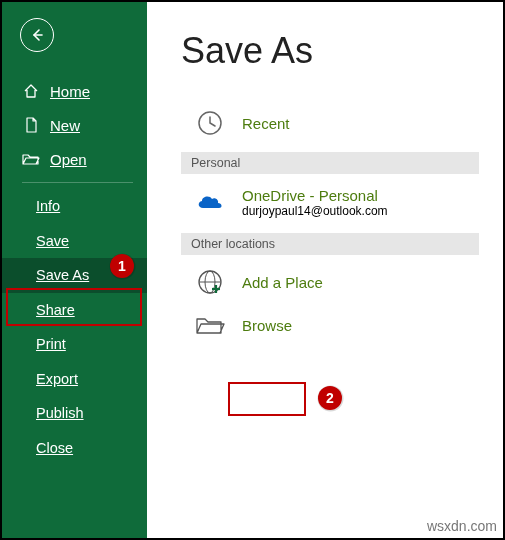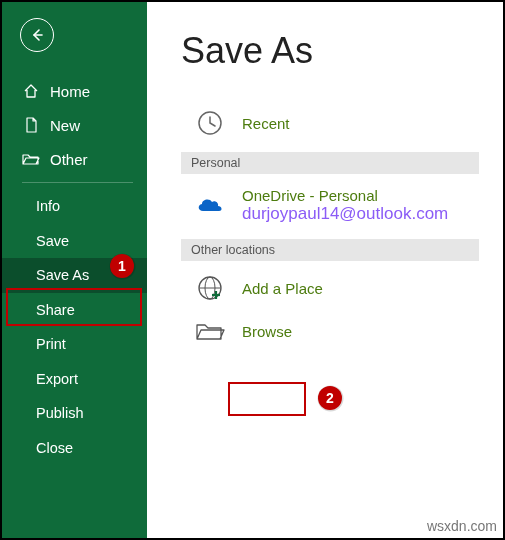--- a/index.html
+++ b/index.html
@@ -1,32 +1,32 @@
 <!DOCTYPE html>
 <html><head>
 <meta charset="utf-8">
 <style>
   * { box-sizing: border-box; margin: 0; padding: 0; }
   html, body { width: 505px; height: 540px; font-family: "Segoe UI", Arial, sans-serif; background: #fff; }
   .frame { width: 505px; height: 540px; border: 2px solid #000; position: relative; overflow: hidden; background: #fff; }
   .sidebar { position: absolute; left: 0; top: 0; width: 145px; height: 100%; background: #0f6b3a; color: #fff; padding-top: 16px; }
   .back { width: 34px; height: 34px; border: 1.5px solid #fff; border-radius: 50%; margin-left: 18px; margin-bottom: 22px; display: flex; align-items: center; justify-content: center; cursor: pointer; }
   .nav { display: flex; flex-direction: column; }
-  .nav-item { display: flex; align-items: center; padding: 9px 12px 9px 20px; font-size: 15px; cursor: pointer; line-height: 1; position: relative; }
+  .nav-item { display: flex; align-items: center; padding: 9px 12px 9px 20px; font-size: 15px; cursor: pointer; line-height: 1; position: relative; text-decoration: underline; }
   .nav-item.sub { padding-left: 34px; font-size: 14.5px; padding-top: 10px; padding-bottom: 10px; }
   .nav-item .ic { width: 18px; margin-right: 10px; display: inline-flex; align-items: center; justify-content: center; }
   .nav-sep { height: 1px; background: rgba(255,255,255,0.25); margin: 6px 14px 6px 20px; }
   .nav-item.selected { background: #0b4e2c; }
   .main { position: absolute; left: 145px; top: 0; right: 0; bottom: 0; padding: 28px 24px 0 34px; background: #fff; }
   .title { font-size: 36px; font-weight: 300; color: #222; margin-bottom: 28px; }
   .loc-list { display: flex; flex-direction: column; gap: 0; }
   .loc-item { display: flex; align-items: center; padding: 8px 10px; cursor: pointer; border: 1px solid transparent; }
   .loc-item .ic { width: 36px; display: inline-flex; align-items: center; justify-content: center; margin-right: 14px; }
   .loc-item .txt { font-size: 15px; color: #4d7c0f; }
-  .loc-item .sub { font-size: 17px; color: #8b5cf6; }
+  .loc-item .sub { font-size: 12px; color: #000000; }
   .loc-item.sel { background: #cfe8d8; border: 1px solid #0f6b3a; }
   .section-hdr { background: #e6e6e6; color: #555; font-size: 12.5px; padding: 4px 10px; margin: 6px 0 4px 0; }
   .callout { position: absolute; width: 24px; height: 24px; border-radius: 50%; background: #c00000; color: #fff; font-size: 14px; font-weight: 600; display: flex; align-items: center; justify-content: center; box-shadow: 0.5px 0.5px 0 1px rgba(0,0,0,0.15); }
   .red-box { position: absolute; border: 2px solid #c00000; pointer-events: none; }
   .watermark { position: absolute; right: 6px; bottom: 4px; font-size: 14px; color: #777; }
   svg { display: block; }
 </style>
 </head>
 <body>
 
@@ -55,21 +55,21 @@
             </svg>
         </span>
         <span>New</span>
       </div>
       <div class="nav-item">
         <span class="ic">
           <svg width="18" height="16" viewBox="0 0 18 16">
               <path d="M1 4 H6 L8 6 H16 V13 H1 Z M1 13 L4 7 H17 L14 13" stroke="#fff" stroke-width="1.2" fill="none" stroke-linejoin="round"></path>
             </svg>
         </span>
-        <span>Other</span>
+        <span>Open</span>
       </div>
       <div class="nav-sep"></div>
       <div class="nav-item sub">
           <span>Info</span>
         </div>
       <div class="nav-item sub">
           <span>Save</span>
         </div>
       <div class="nav-item sub selected">
           <span>Save As</span>

